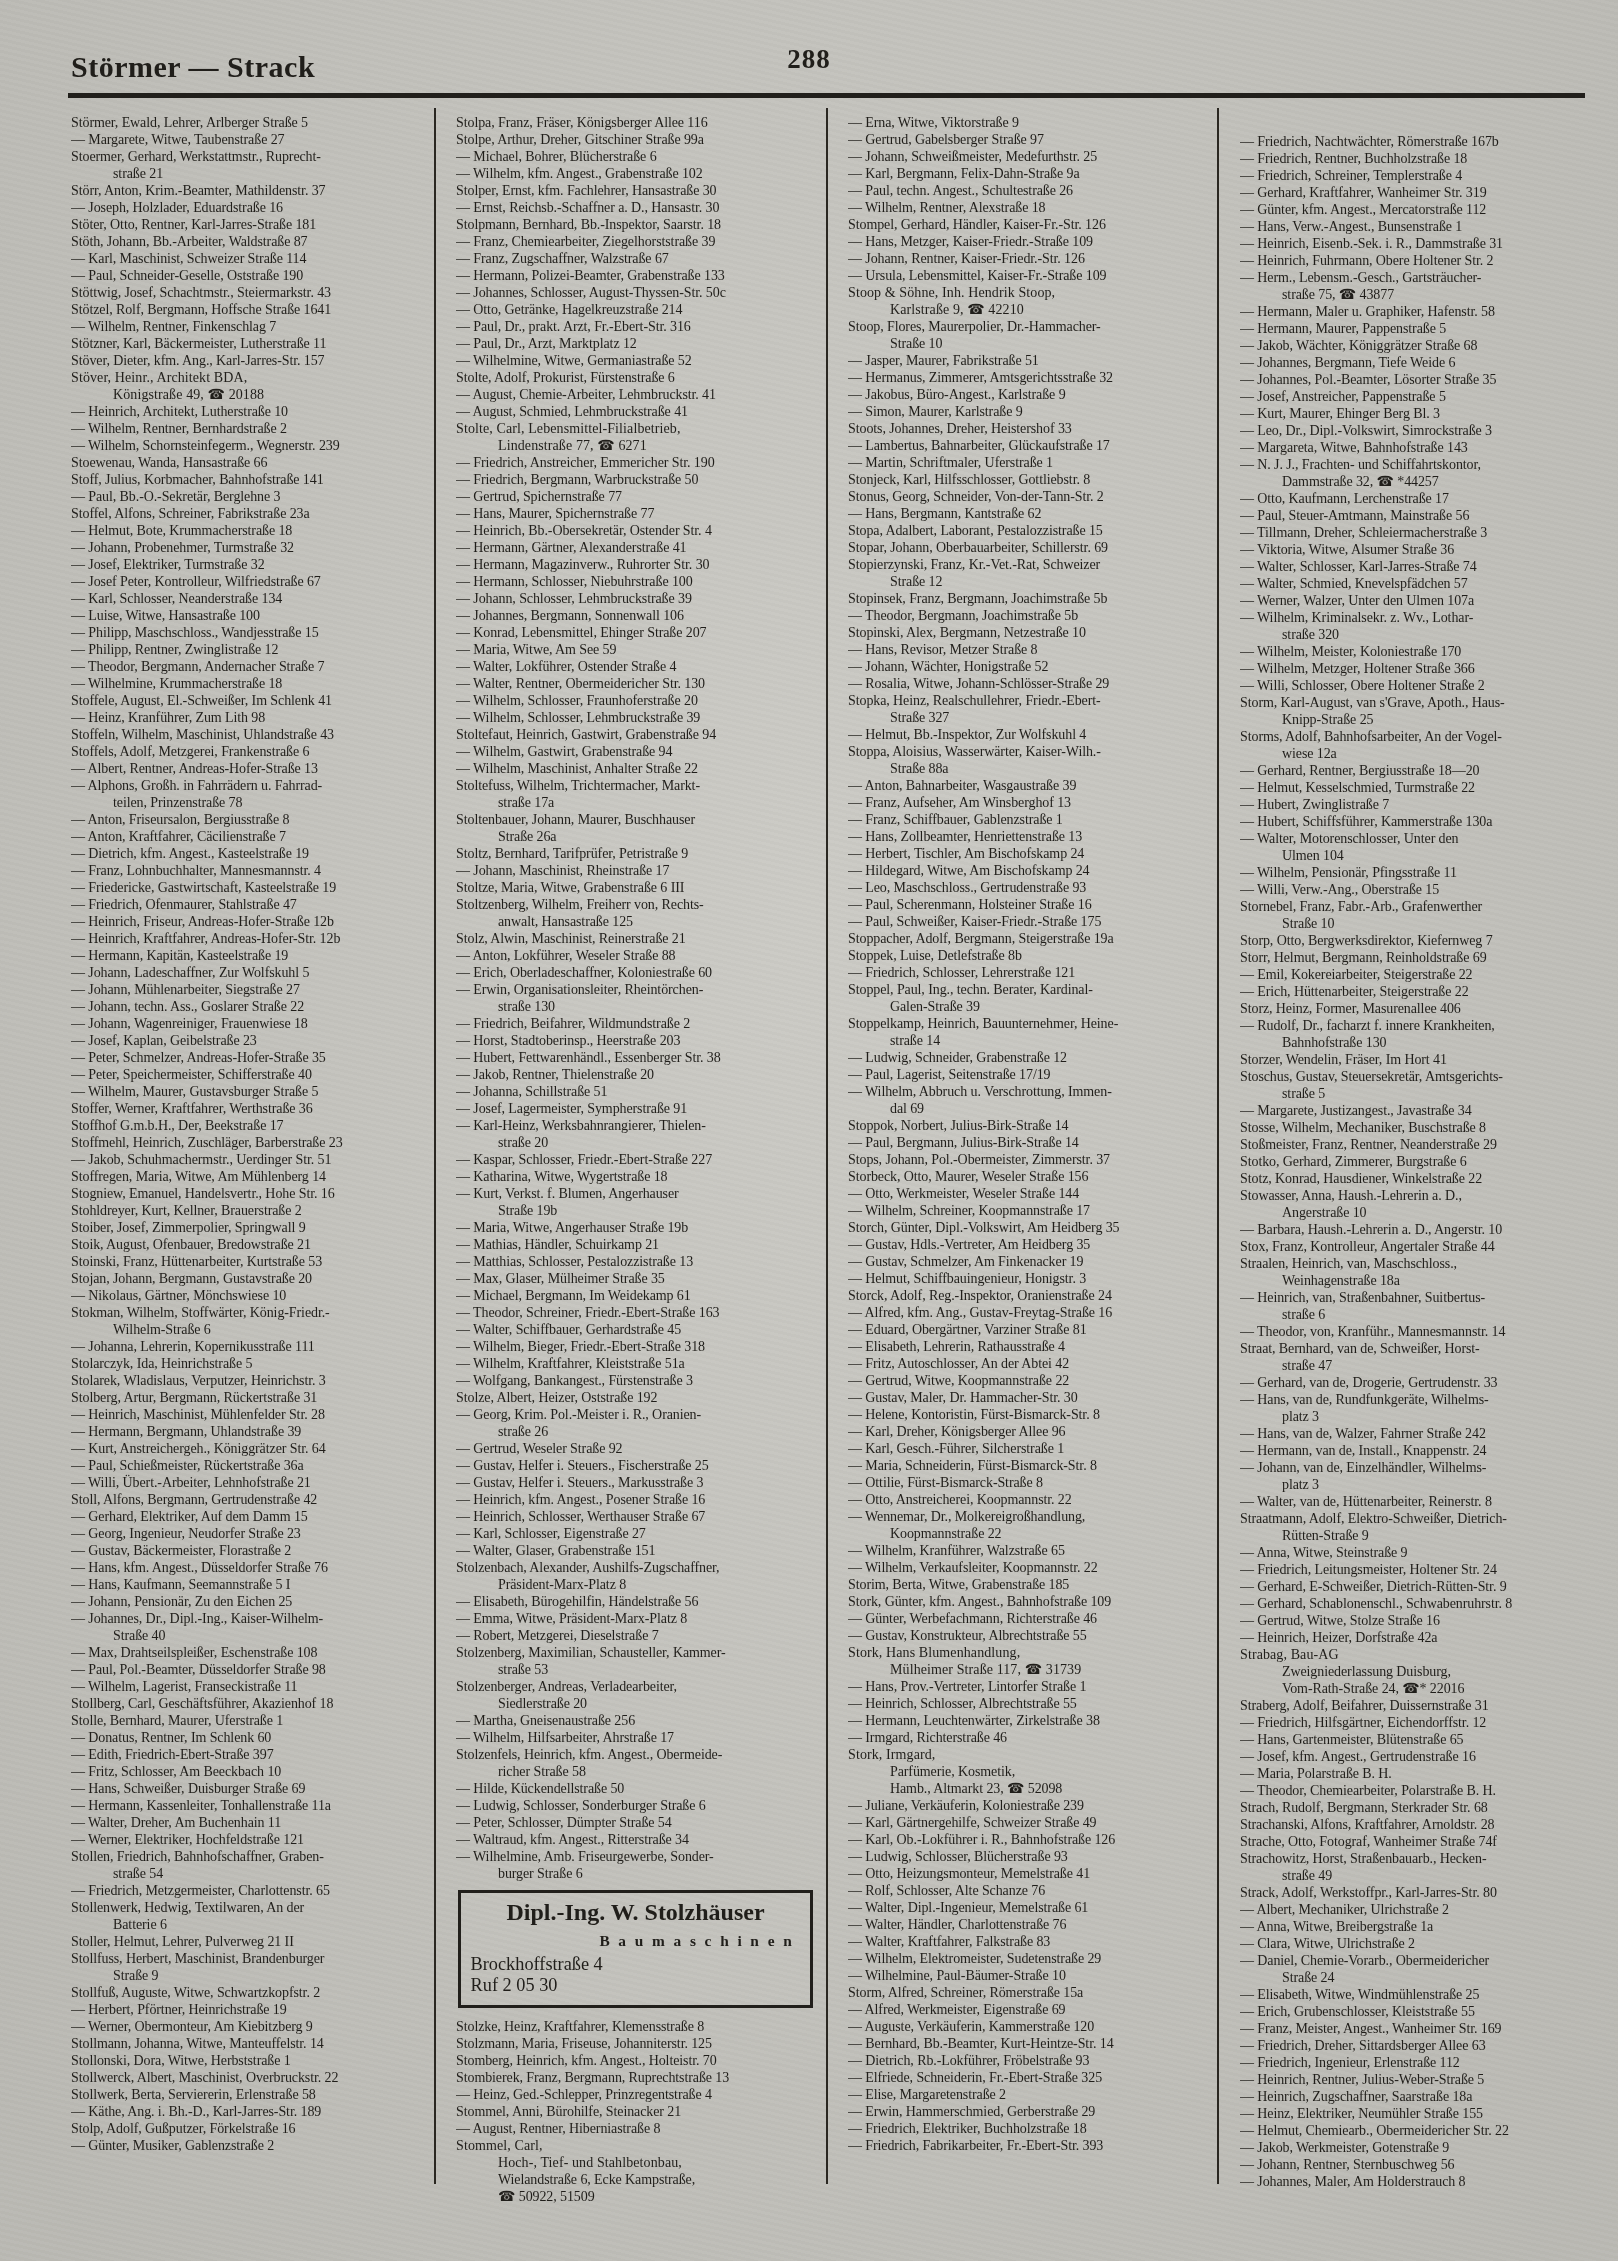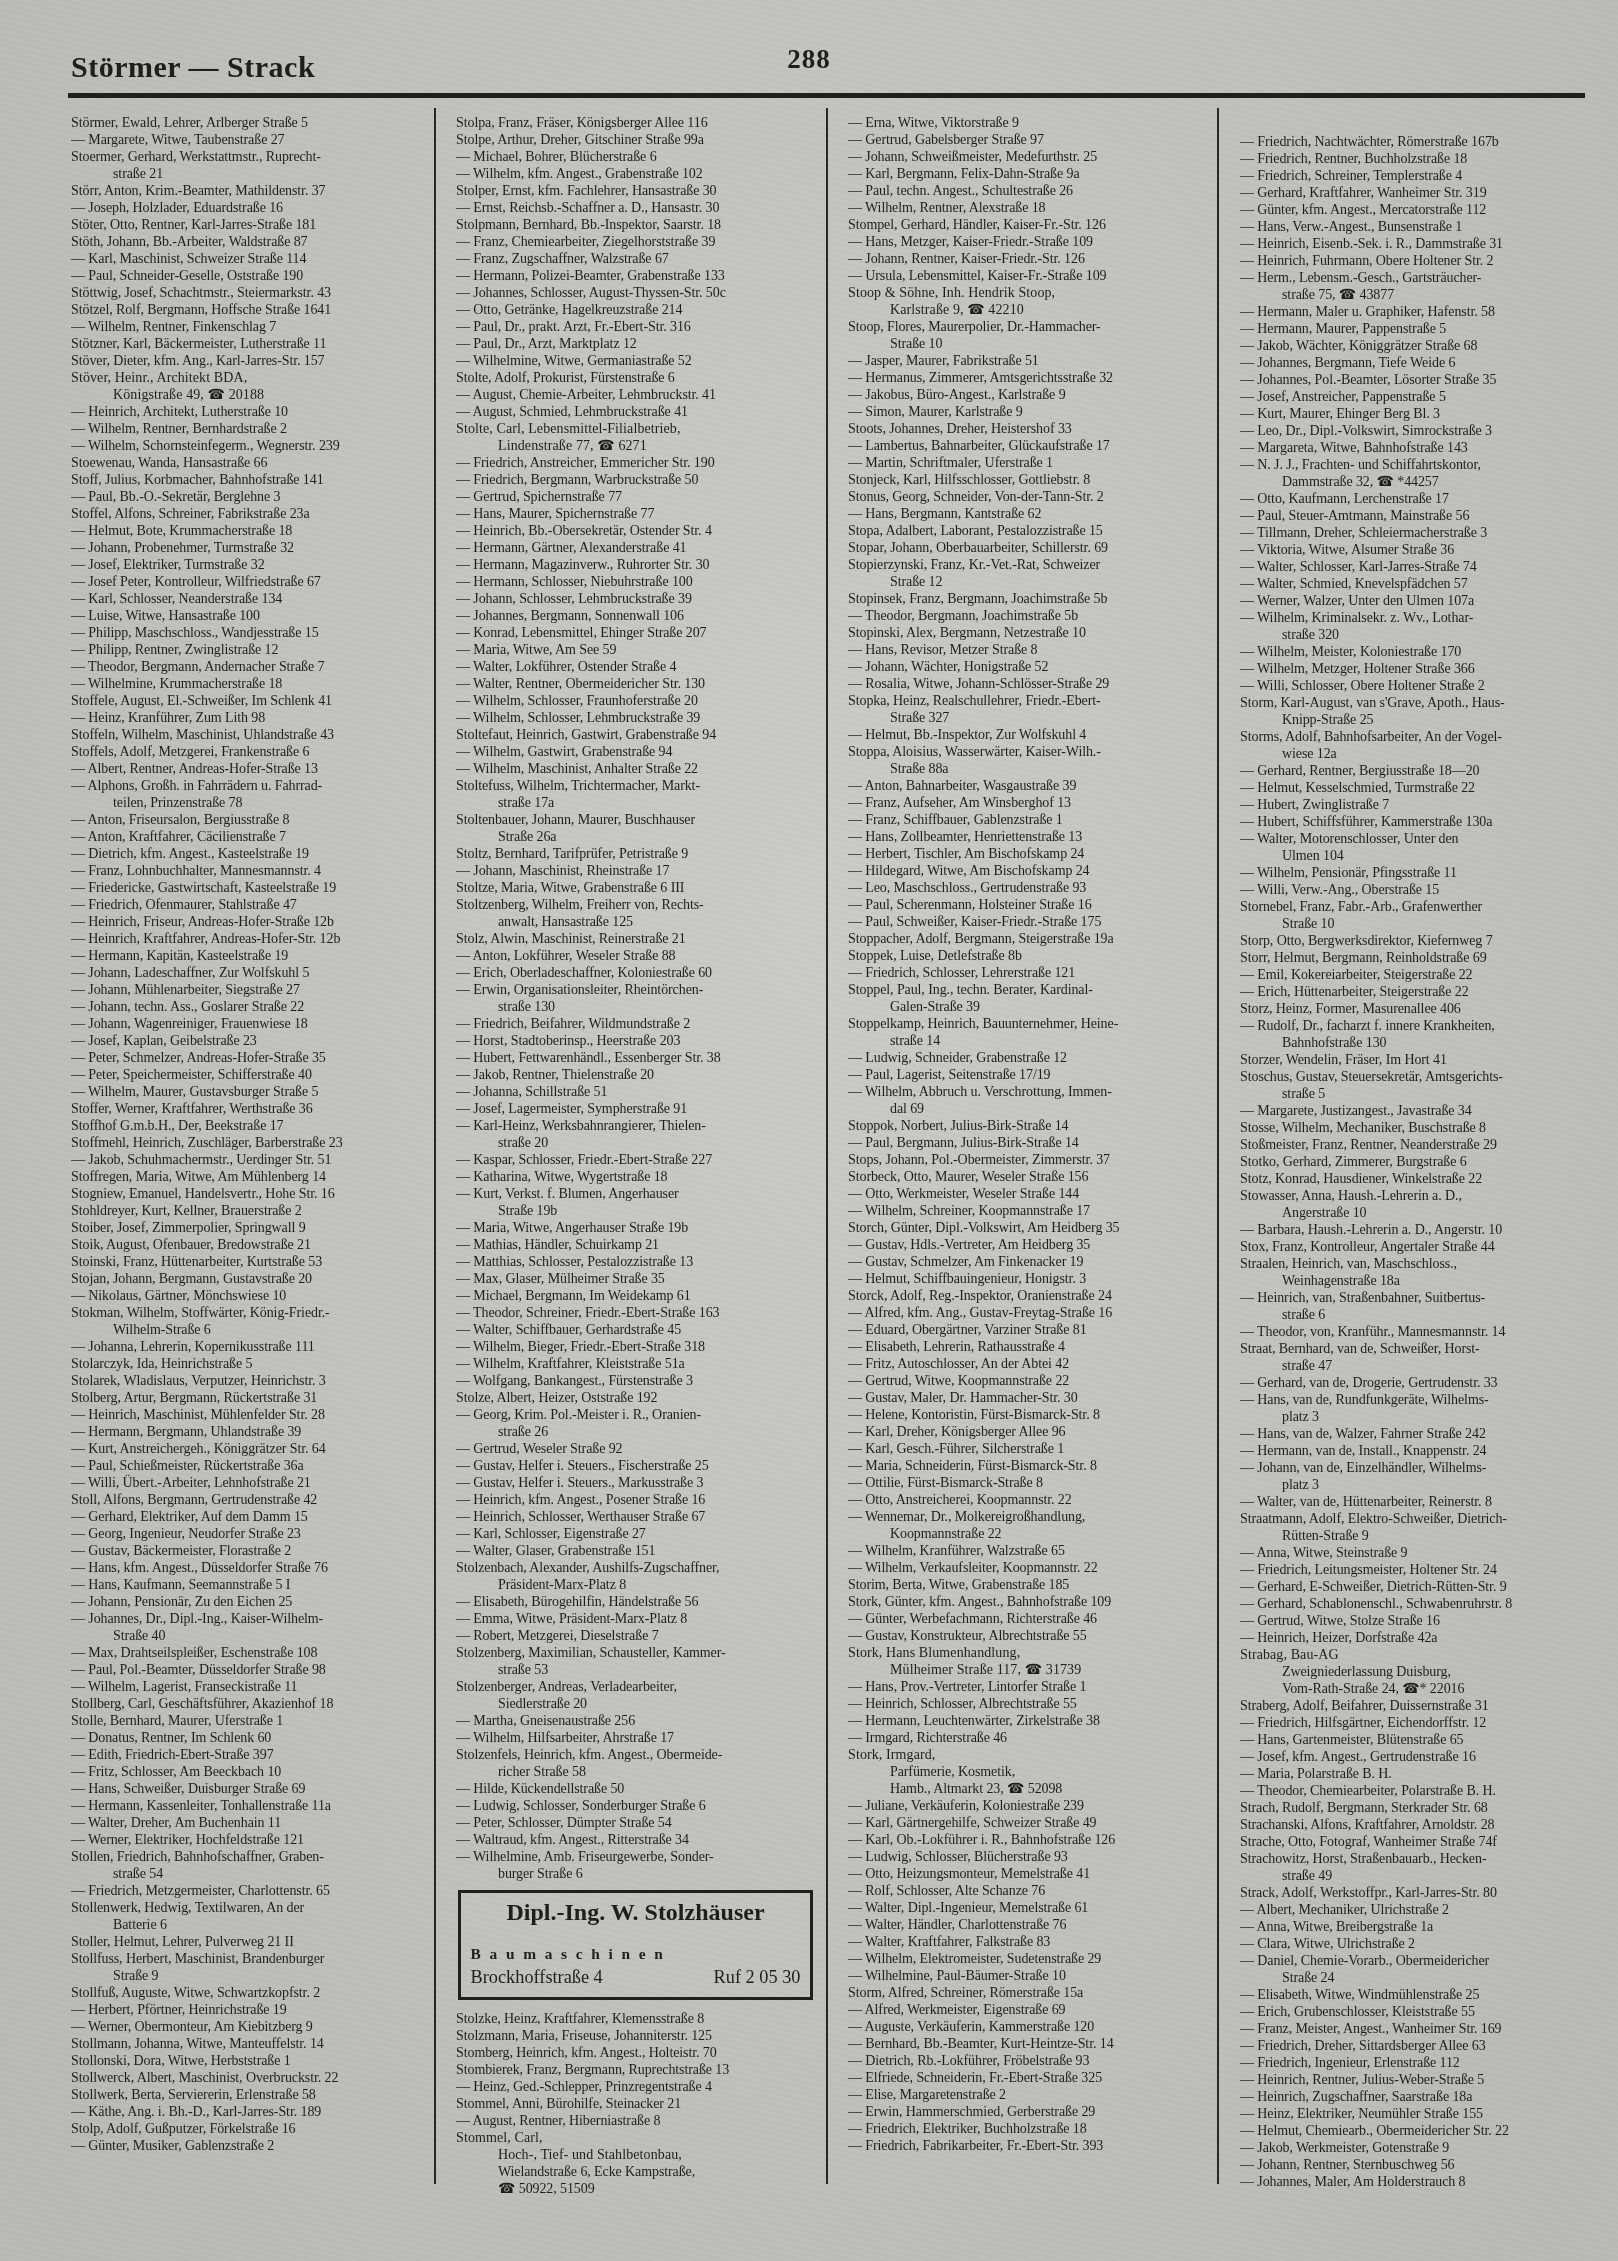--- a/index.html
+++ b/index.html
@@ -32,22 +32,22 @@
   .line{
     font-size:14px;line-height:17px;white-space:nowrap;letter-spacing:-0.1px;
   }
   .line.cont{padding-left:42px;}
   .line.b{font-weight:normal;letter-spacing:0.1px;}
   .adbox{
     border:3.9px solid #211f1b;margin:7.7px 3.9px 9.7px 1.9px;padding:6.8px 9.7px 8.7px 9.7px;
     background:rgba(255,255,255,.04);
   }
   .ad-name{font-size:24px;font-weight:bold;text-align:center;white-space:nowrap;}
-  .ad-product{font-size:15.4px;font-weight:bold;text-align:left;letter-spacing:8.7px;margin-top:19px;white-space:nowrap;}
-  .ad-row{display:flex;justify-content:space-between;font-size:18.3px;margin-top:3.9px;}
+  .ad-product{font-size:15.4px;font-weight:bold;text-align:right;letter-spacing:8.7px;margin-top:6px;white-space:nowrap;}
+  .ad-row{display:flex;justify-content:space-between;font-size:18.3px;margin-top:3.9px;flex-direction:column;}
 </style>
 </head>
 <body>
 
 <div class="page-title">Störmer — Strack</div>
 <div class="page-number">288</div>
 <div class="head-rule"></div>
 
 <div class="v-divider" style="left:434px;"></div>
 <div class="v-divider" style="left:826px;"></div>

